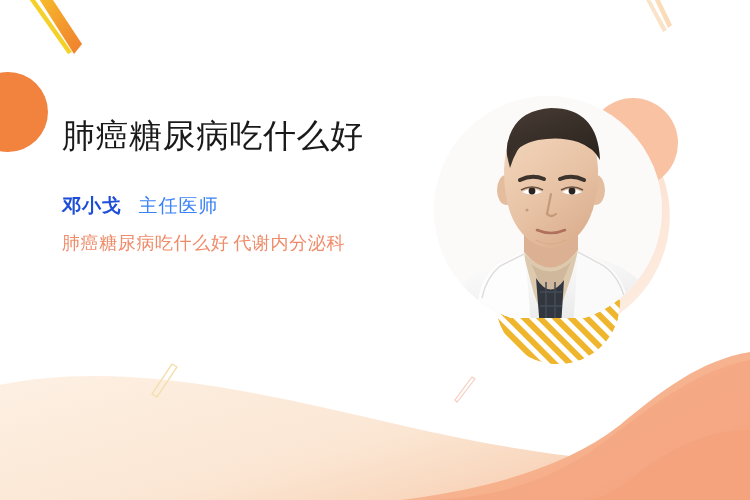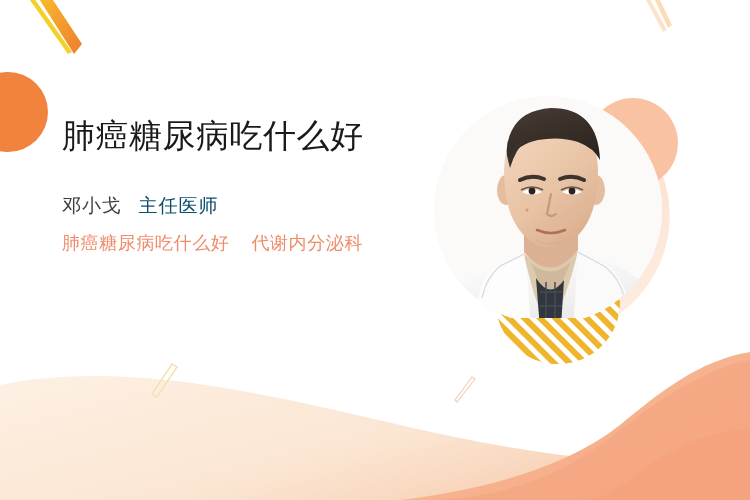--- a/index.html
+++ b/index.html
@@ -58,41 +58,41 @@
     letter-spacing: 0.5px;
     margin: 0;
     width: 330px;
   }
   #doctor-line {
     margin-top: 36px;
     white-space: nowrap;
   }
   #doctor-name {
     font-size: 19px;
-    font-weight: 400;
-    color: #404040;
+    font-weight: 700;
+    color: #1d4ed8;
     letter-spacing: 1px;
   }
   #doctor-title {
     font-size: 19px;
     font-weight: 400;
-    color: #0c4a6e;
+    color: #3b82f6;
     letter-spacing: 1px;
     margin-left: 12px;
   }
   #hospital-line {
     margin-top: 12px;
     font-size: 18px;
     font-weight: 400;
     color: #ef8b69;
     letter-spacing: 0.6px;
     white-space: nowrap;
   }
   #dept {
-    margin-left: 22px;
+    margin-left: 4px;
   }
 </style>
 </head>
 <body>
 
 <div id="card">
 
   <svg id="bg-svg" class="layer" viewBox="0 0 750 500">
     <defs>
       <linearGradient id="gradWedge" x1="0" y1="0" x2="1" y2="1">

